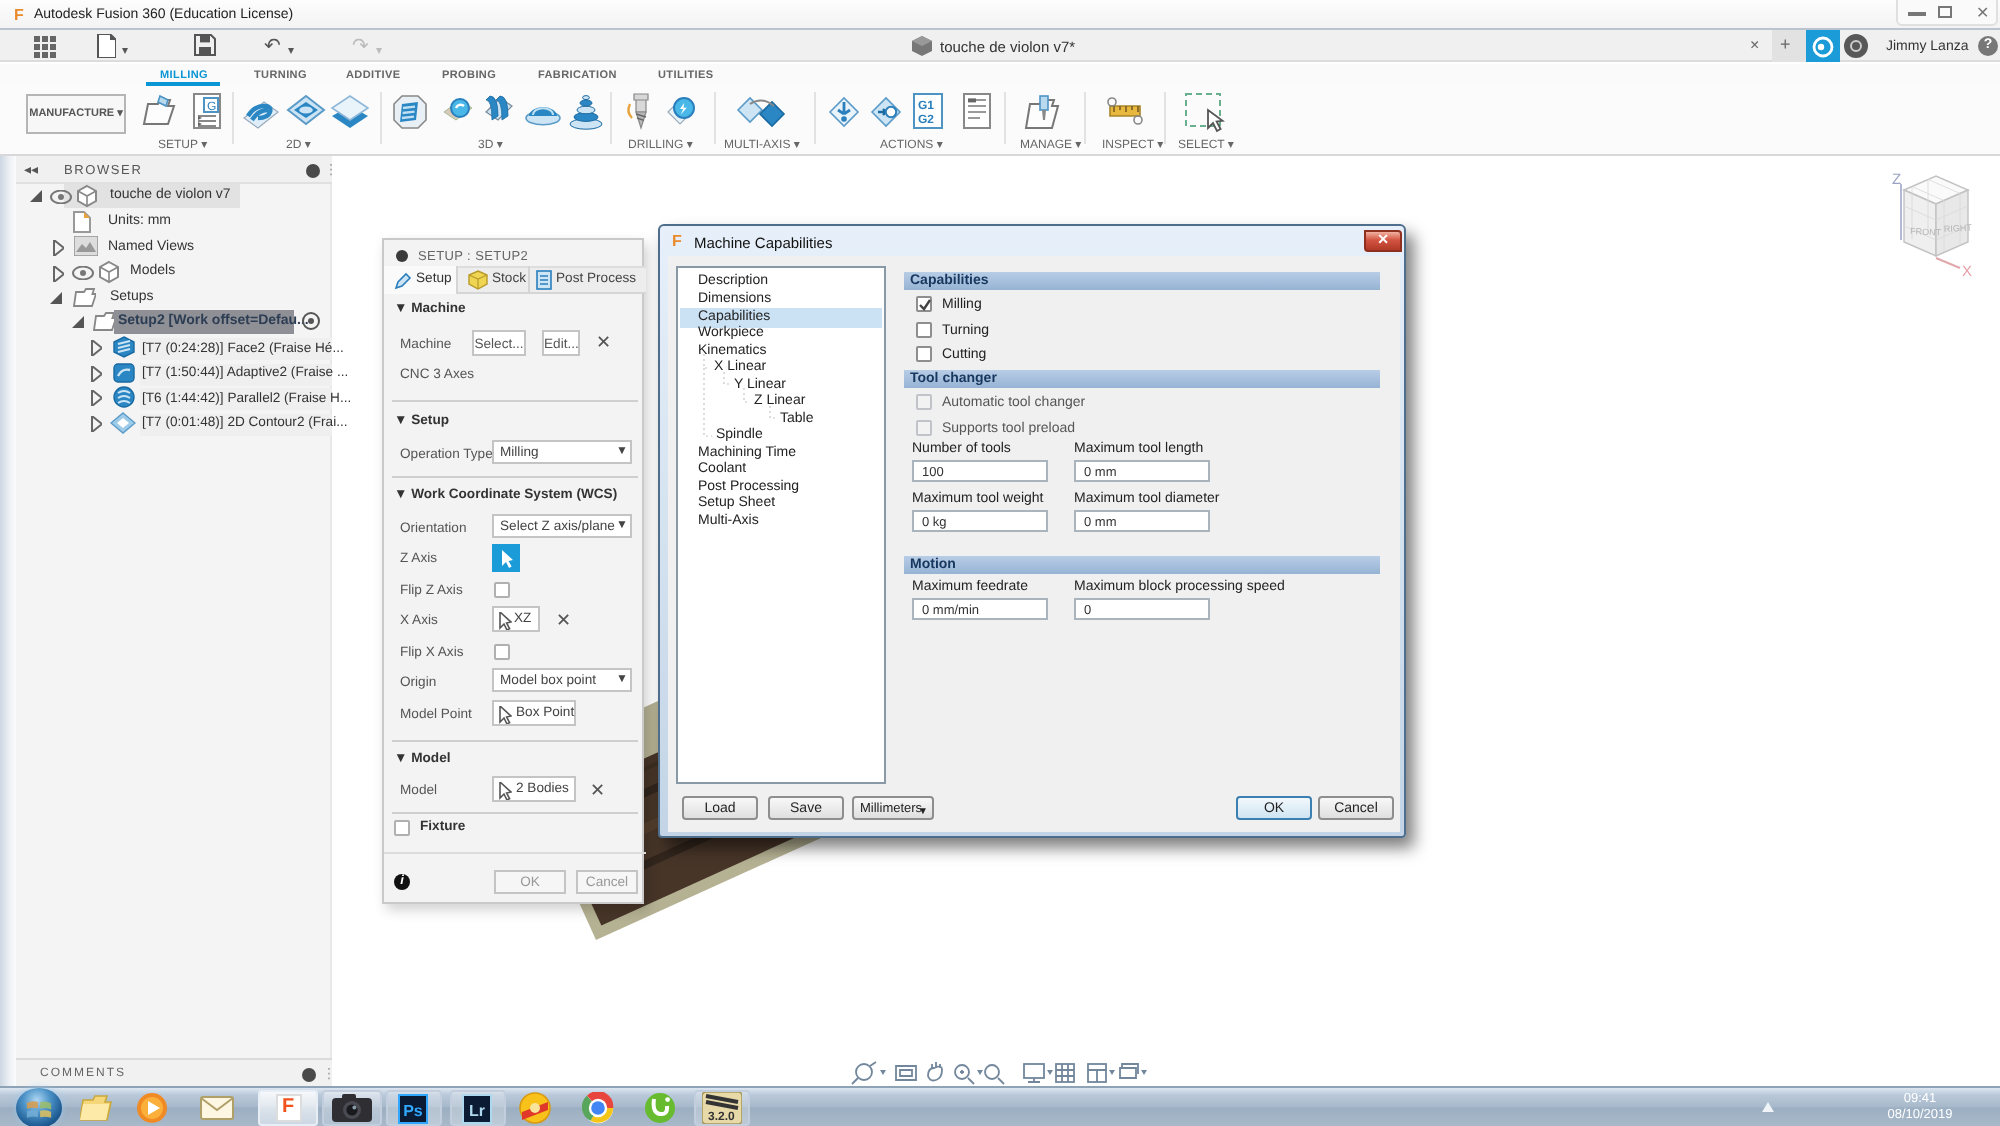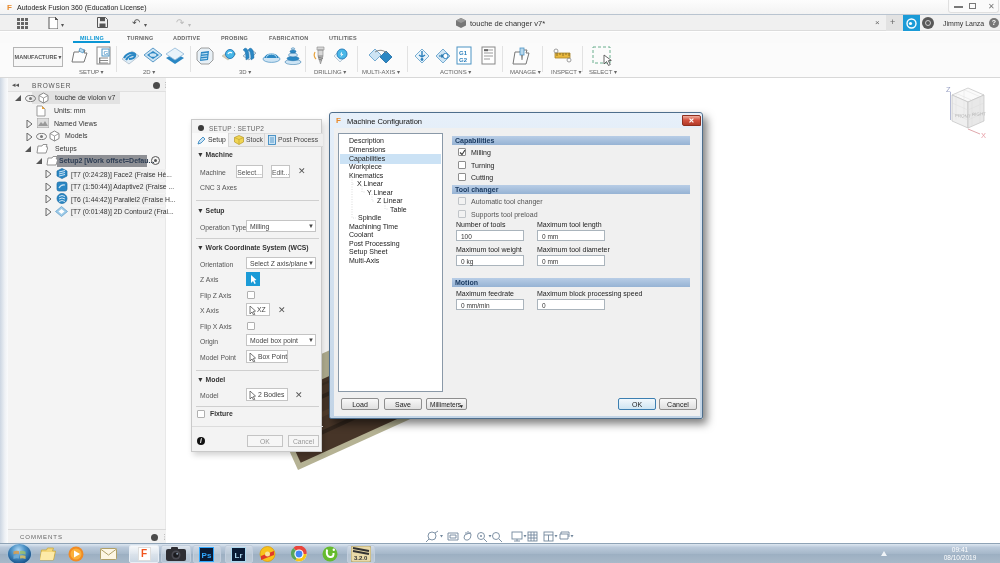--- a/index.html
+++ b/index.html
@@ -53,21 +53,21 @@
 
     <div class="abs" style="left:132px;top:2px;font-size:10px;color:#555;">↶</div>
     <div class="abs" style="left:144px;top:6px;font-size:6px;color:#555;">▾</div>
     <div class="abs" style="left:176px;top:2px;font-size:10px;color:#bbb;">↷</div>
     <div class="abs" style="left:188px;top:6px;font-size:6px;color:#bbb;">▾</div>
 
     <svg class="abs" style="left:456px;top:3px" width="10" height="10" viewBox="0 0 10 10">
         <path d="M5 0 L10 2.5 V7.5 L5 10 L0 7.5 V2.5 Z" fill="#777"></path>
         <path d="M5 0 L10 2.5 L5 5 L0 2.5 Z" fill="#999"></path>
       </svg>
-    <div class="abs" style="left:470px;top:4px;font-size:7.5px;color:#333;">touche de changer v7*</div>
+    <div class="abs" style="left:470px;top:4px;font-size:7.5px;color:#333;">touche de violon v7*</div>
     <div class="abs" style="left:875px;top:3px;font-size:8px;color:#666;">×</div>
     <div class="abs" style="left:886px;top:0px;width:34px;height:16px;background:#e2e2e2;"></div>
     <div class="abs" style="left:890px;top:2px;font-size:9px;color:#666;">+</div>
     <div class="abs" style="left:903px;top:0px;width:17px;height:16px;background:#1b9bd7;"></div>
     <svg class="abs" style="left:906px;top:3px" width="11" height="11" viewBox="0 0 11 11">
         <circle cx="5.5" cy="5.5" r="4.5" fill="none" stroke="#fff" stroke-width="1.4"></circle>
         <circle cx="4.5" cy="5.5" r="1.6" fill="#fff"></circle>
       </svg>
     <div class="abs" style="left:922px;top:2px;width:12px;height:12px;border-radius:50%;background:#585858;"></div>
     <div class="abs" style="left:925px;top:5px;width:6px;height:6px;border-radius:50%;border:1px solid #ccc;"></div>
@@ -490,21 +490,21 @@
 
       <div class="abs" style="left:0px;top:306px;width:131px;height:1px;background:#dcdcdc;"></div>
       <div class="abs" style="left:5px;top:317px;width:8px;height:8px;border-radius:50%;background:#111;color:#fff;font-size:6.5px;text-align:center;line-height:8px;font-style:italic;font-weight:bold;">i</div>
       <div class="abs" style="left:55px;top:315px;width:36px;height:12px;background:#f6f6f6;border:1px solid #c4c4c4;text-align:center;line-height:12px;color:#999;">OK</div>
       <div class="abs" style="left:96px;top:315px;width:31px;height:12px;background:#f6f6f6;border:1px solid #c4c4c4;text-align:center;line-height:12px;color:#999;">Cancel</div>
     </div>
 
     <div class="abs" id="machinedlg" style="left:329px;top:34px;width:374px;height:307px;background:linear-gradient(#e7f0fa,#c2d4e6);border:1px solid #4e6e8c;border-radius:3px 3px 2px 2px;box-shadow:4px 5px 8px rgba(0,0,0,.5);font-size:7px;color:#222;">
 
       <div class="abs" style="left:6px;top:3px;width:8px;height:9px;font-size:8px;font-weight:bold;color:#e98a2b;">F</div>
-      <div class="abs" style="left:17px;top:4px;font-size:7.5px;color:#111;">Machine Configuration</div>
+      <div class="abs" style="left:17px;top:4px;font-size:7.5px;color:#111;">Machine Capabilities</div>
       <div class="abs" style="left:352px;top:2px;width:19px;height:11px;background:linear-gradient(#f0b0a0,#d45341 45%,#b13a28);border:1px solid #8e2f1f;border-radius:0 2px 0 2px;color:#fff;text-align:center;line-height:10px;font-size:7px;font-weight:bold;">✕</div>
 
       <div class="abs" style="left:4px;top:15px;width:366px;height:288px;background:#f0f0f0;"></div>
 
       <div class="abs" style="left:8px;top:20px;width:105px;height:259px;background:#fff;border:1px solid #8a99a8;"></div>
       <div class="abs" style="left:10px;top:41px;width:101px;height:9.5px;background:#cbe2f5;"></div>
       <div class="abs" style="left:19px;top:24px;">Description</div>
       <div class="abs" style="left:19px;top:32.5px;">Dimensions</div>
       <div class="abs" style="left:19px;top:41.5px;">Capabilities</div>
       <div class="abs" style="left:19px;top:50px;">Workpiece</div>

